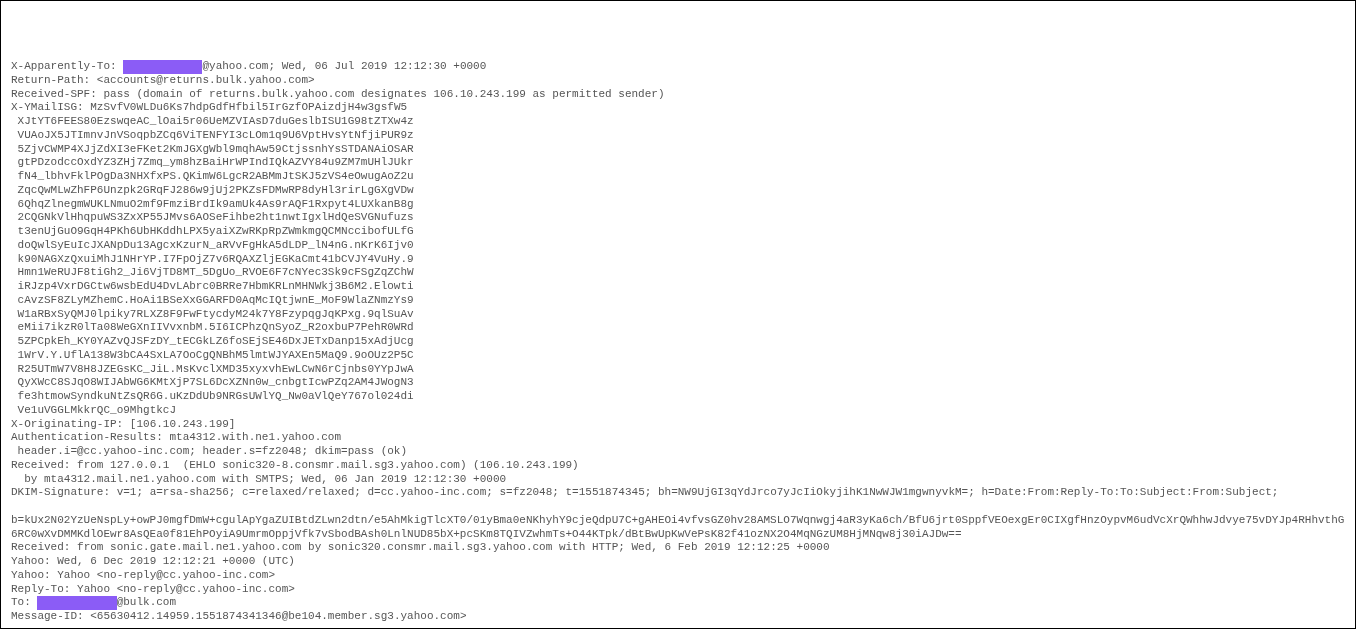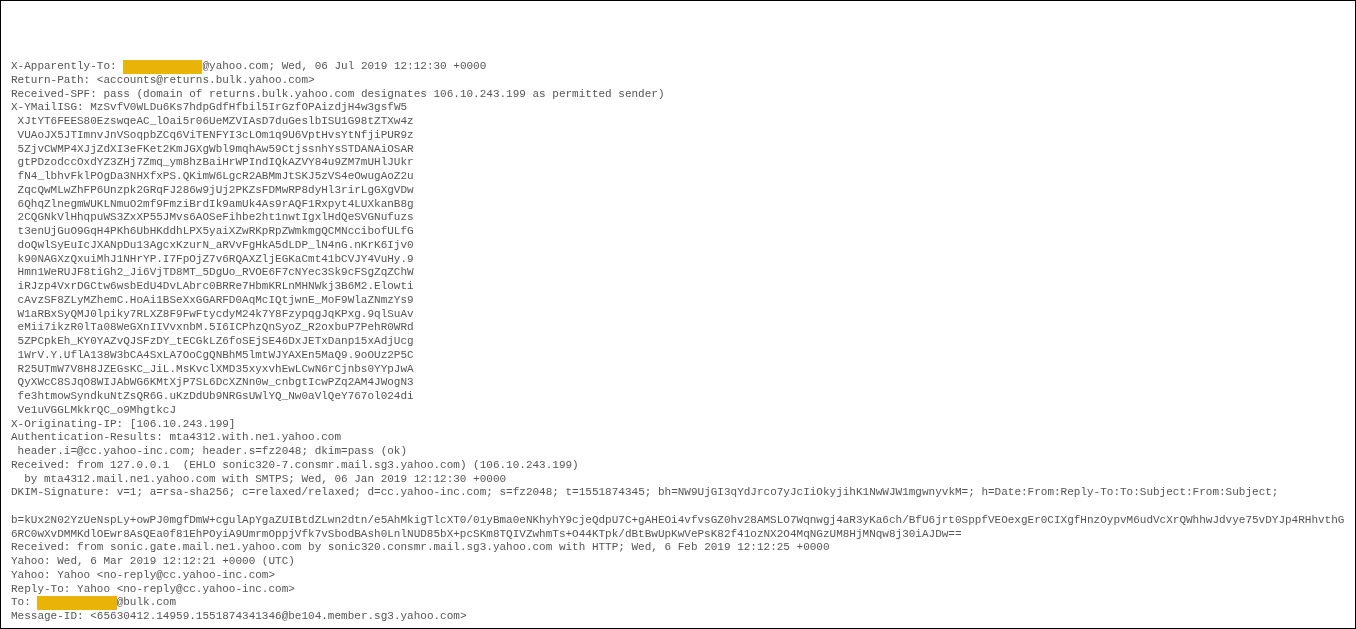--- a/index.html
+++ b/index.html
@@ -16,21 +16,21 @@
       padding: 4px 10px;
       border: 1px solid #000;
       white-space: pre-wrap;
       word-wrap: break-word;
       width: 1356px;
       height: 629px;
       overflow: hidden;
     }
     .redacted {
       display: inline-block;
-      background: #eab308;
+      background: #8b5cf6;
       color: transparent;
       user-select: none;
     }
   </style>
 </head>
 <body>
 
 
 
 <span><span>X-Apparently-To:</span> <span class="redacted">xxxxxxxxxxxx</span><span>@yahoo.com; Wed, 06 Jul 2019 12:12:30 +0000</span></span>
@@ -55,25 +55,25 @@
 <span> <span>eMii7ikzR0lTa08WeGXnIIVvxnbM.5I6ICPhzQnSyoZ_R2oxbuP7PehR0WRd</span></span>
 <span> <span>5ZPCpkEh_KY0YAZvQJSFzDY_tECGkLZ6foSEjSE46DxJETxDanp15xAdjUcg</span></span>
 <span> <span>1WrV.Y.UflA138W3bCA4SxLA7OoCgQNBhM5lmtWJYAXEn5MaQ9.9oOUz2P5C</span></span>
 <span> <span>R25UTmW7V8H8JZEGsKC_JiL.MsKvclXMD35xyxvhEwLCwN6rCjnbs0YYpJwA</span></span>
 <span> <span>QyXWcC8SJqO8WIJAbWG6KMtXjP7SL6DcXZNn0w_cnbgtIcwPZq2AM4JWogN3</span></span>
 <span> <span>fe3htmowSyndkuNtZsQR6G.uKzDdUb9NRGsUWlYQ_Nw0aVlQeY767ol024di</span></span>
 <span> <span>Ve1uVGGLMkkrQC_o9MhgtkcJ</span></span>
 <span><span>X-Originating-IP:</span> <span>[106.10.243.199]</span></span>
 <span><span>Authentication-Results:</span> <span>mta4312.with.ne1.yahoo.com</span></span>
 <span> header.i=@cc.yahoo-inc.com; header.s=fz2048; dkim=pass (ok)</span>
-<span><span>Received:</span> <span>from 127.0.0.1  (EHLO sonic320-7.consmr.mail.sg3.yahoo.com) (106.10.243.199)</span></span>
+<span><span>Received:</span> <span>from 127.0.0.1  (EHLO sonic320-8.consmr.mail.sg3.yahoo.com) (106.10.243.199)</span></span>
 <span>  by mta4312.mail.ne1.yahoo.com with SMTPS; Wed, 06 Jan 2019 12:12:30 +0000</span>
 <span><span>DKIM-Signature:</span> <span>v=1; a=rsa-sha256; c=relaxed/relaxed; d=cc.yahoo-inc.com; s=fz2048; t=1551874345; bh=NW9UjGI3qYdJrco7yJcIiOkyjihK1NwWJW1mgwnyvkM=; h=Date:From:Reply-To:To:Subject:From:Subject;</span></span>
 <span> b=kUx2N02YzUeNspLy+owPJ0mgfDmW+cgulApYgaZUIBtdZLwn2dtn/e5AhMkigTlcXT0/01yBma0eNKhyhY9cjeQdpU7C+gAHEOi4vfvsGZ0hv28AMSLO7Wqnwgj4aR3yKa6ch/BfU6jrt0SppfVEOexgEr0CIXgfHnzOypvM6udVcXrQWhhwJdvye75vDYJp4RHhvthG6RC0wXvDMMKdlOEwr8AsQEa0f81EhPOyiA9UmrmOppjVfk7vSbodBAsh0LnlNUD85bX+pcSKm8TQIVZwhmTs+O44KTpk/dBtBwUpKwVePsK82f41ozNX2O4MqNGzUM8HjMNqw8j30iAJDw==</span>
 <span><span>Received:</span> <span>from sonic.gate.mail.ne1.yahoo.com by sonic320.consmr.mail.sg3.yahoo.com with HTTP; Wed, 6 Feb 2019 12:12:25 +0000</span></span>
-<span><span>Yahoo:</span> <span>Wed, 6 Mar 2019 12:12:21 +0000 (UTC)</span></span>
+<span><span>Yahoo:</span> <span>Wed, 6 Dec 2019 12:12:21 +0000 (UTC)</span></span>
 <span><span>Yahoo:</span> <span>Yahoo &lt;no-reply@cc.yahoo-inc.com&gt;</span></span>
 <span><span>Reply-To:</span> <span>Yahoo &lt;no-reply@cc.yahoo-inc.com&gt;</span></span>
 <span><span>To:</span> <span class="redacted">xxxxxxxxxxxx</span><span>@bulk.com</span></span>
 <span><span>Message-ID:</span> <span>&lt;65630412.14959.1551874341346@be104.member.sg3.yahoo.com&gt;</span></span>
 
 
 
 
 </body></html>

